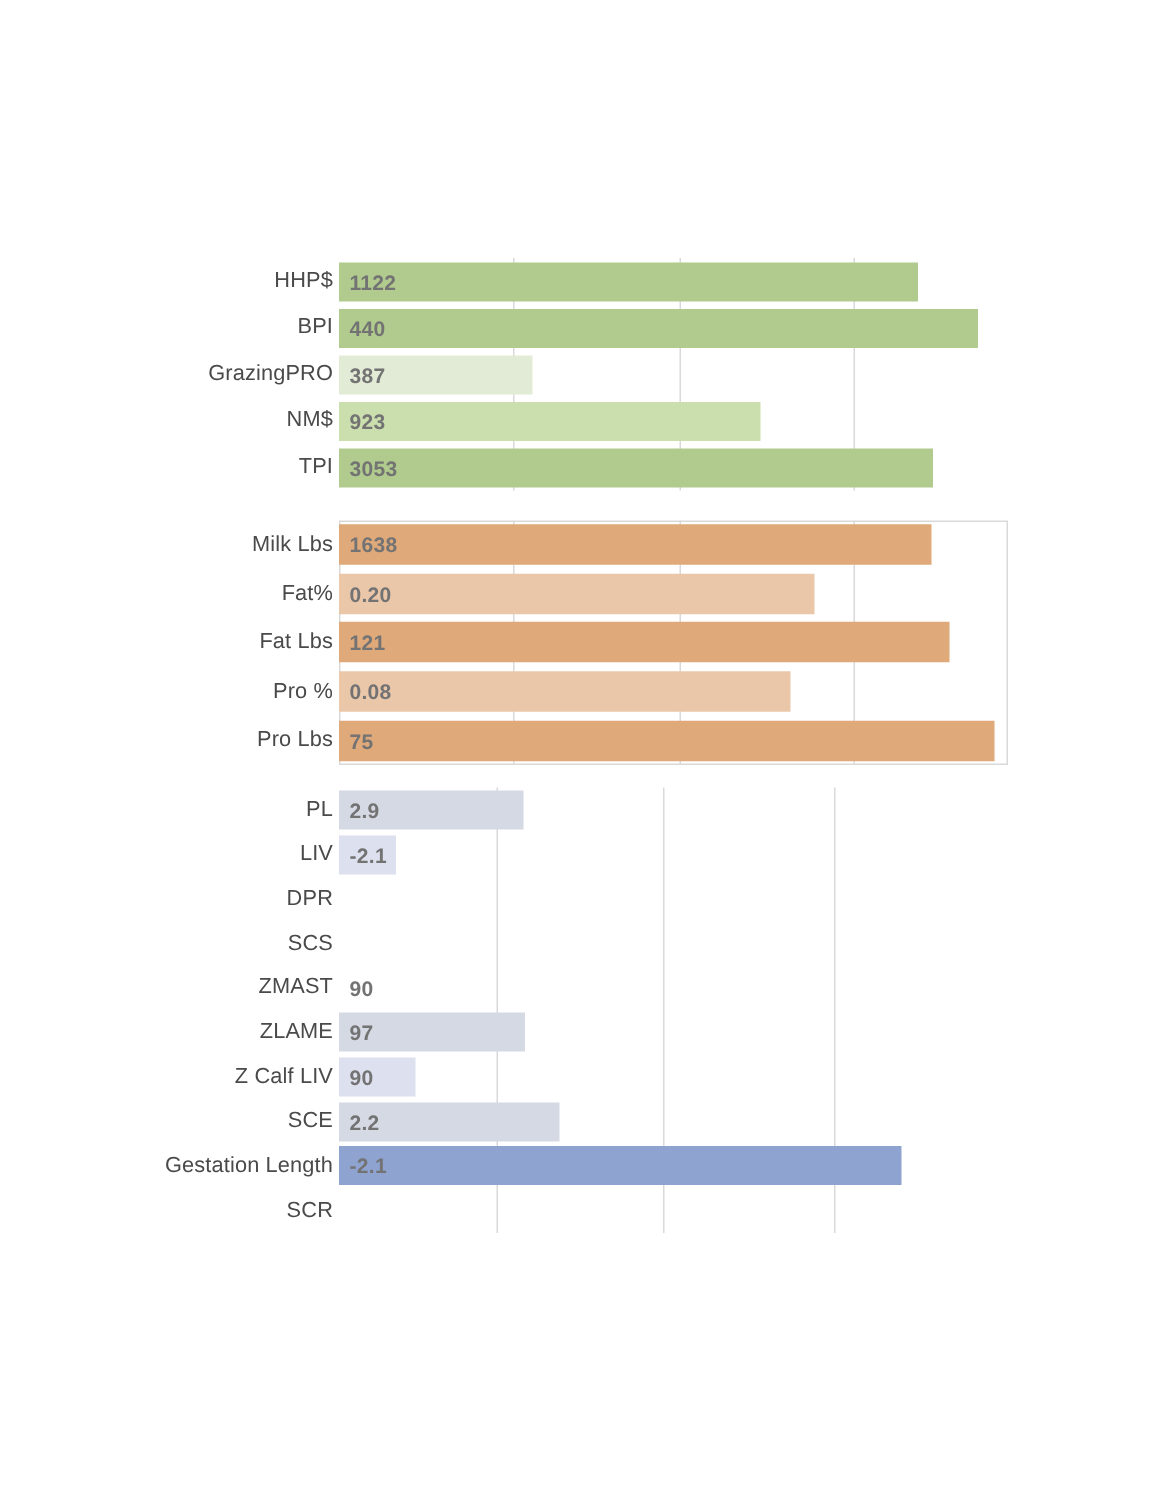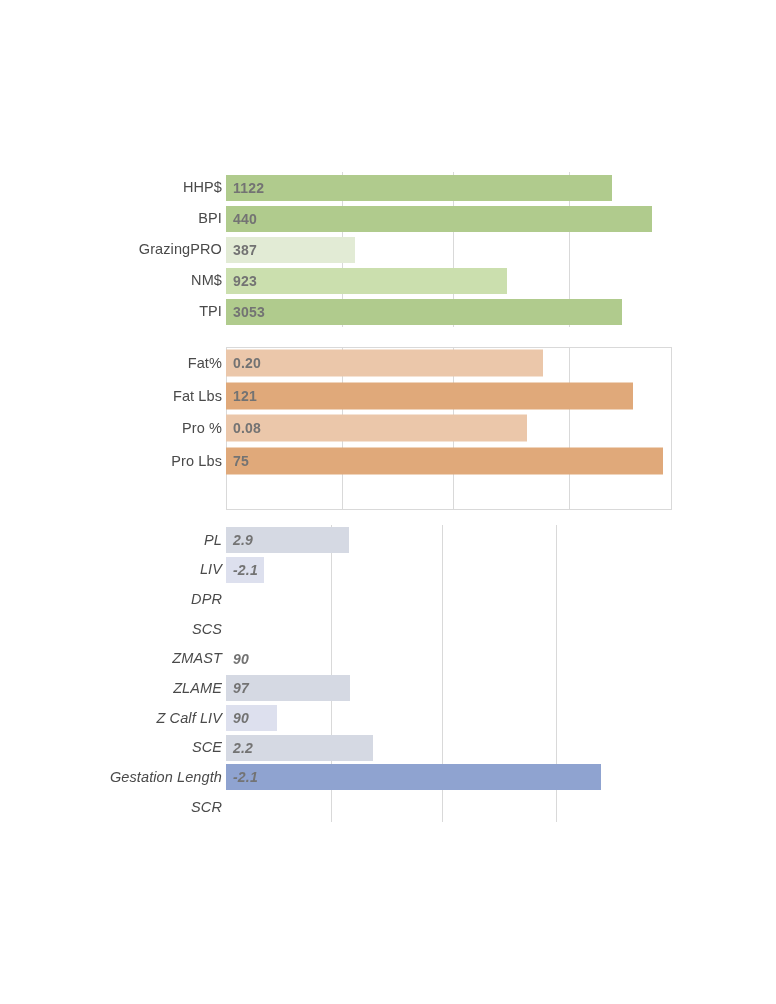--- a/index.html
+++ b/index.html
@@ -109,21 +109,21 @@
     letter-spacing: 0.2px;
   }
 
   
   #panel-economic { top: 172px;  height: 155px; }
   #panel-production { top: 347px; height: 163px; }
   #panel-health   { top: 525px;  height: 297px; }
 
   #panel-economic .row   { height: 31px; }
   #panel-production .row { height: 32.6px; }
-  #panel-health .row     { height: 29.7px; font-style: italic; }
+  #panel-health .row     { height: 29.7px; }
 
   #panel-economic .bar   { height: 26px; }
   #panel-production .bar { height: 27px; }
   #panel-health .bar     { height: 26px; }
 </style>
 </head>
 <body>
 
 <div id="chart-root">
 
@@ -177,20 +177,27 @@
   <div class="panel" id="panel-production">
     <div class="panel-inner">
       <div class="gridlines">
           <div class="gridline" style="left: 26%;"></div>
           <div class="gridline" style="left: 51%;"></div>
           <div class="gridline" style="left: 77%;"></div>
         </div>
       <div class="panel-border"></div>
       <div class="rows">
           <div class="row">
+            <div class="row-label">Milk Lbs</div>
+            <div class="bar-track">
+              <div class="bar" style="width: 88.5%; background: rgb(224, 169, 122);"></div>
+              <div class="bar-value">1638</div>
+            </div>
+          </div>
+          <div class="row">
             <div class="row-label">Fat%</div>
             <div class="bar-track">
               <div class="bar" style="width: 71%; background: rgb(235, 199, 170);"></div>
               <div class="bar-value">0.20</div>
             </div>
           </div>
           <div class="row">
             <div class="row-label">Fat Lbs</div>
             <div class="bar-track">
               <div class="bar" style="width: 91.2%; background: rgb(224, 169, 122);"></div>

